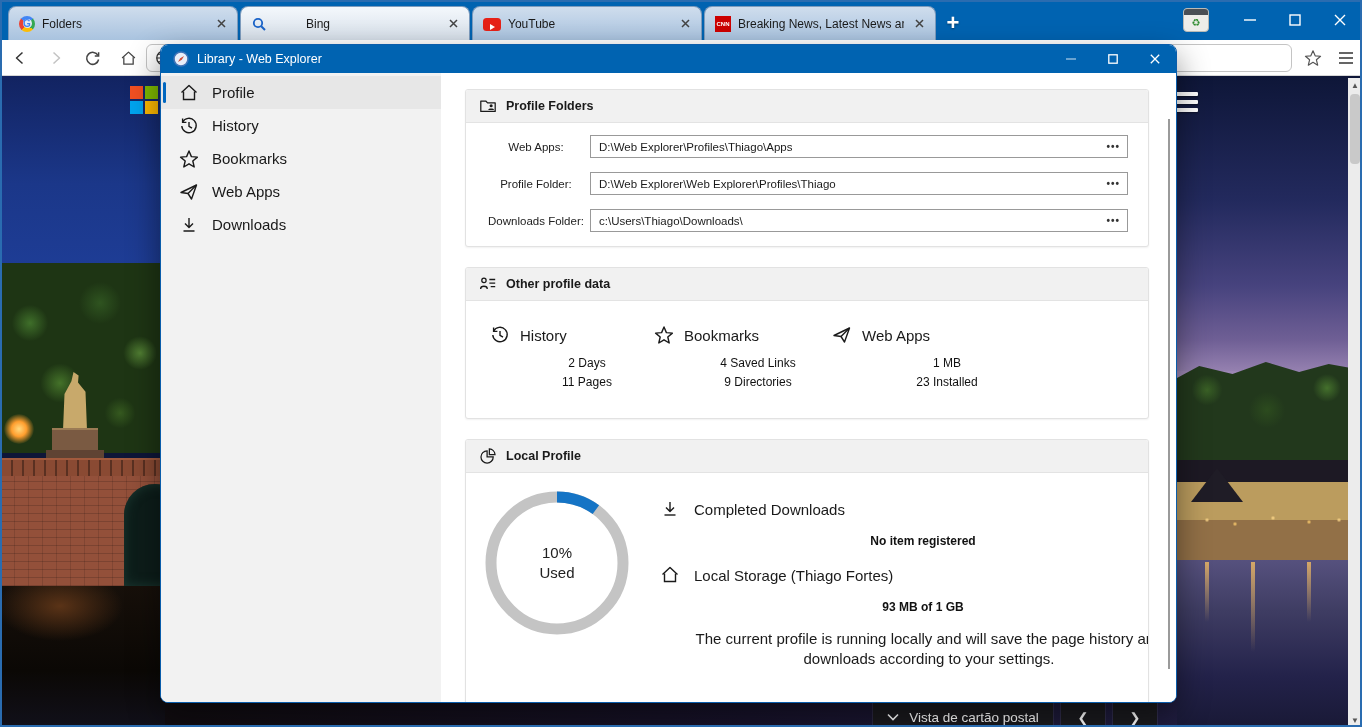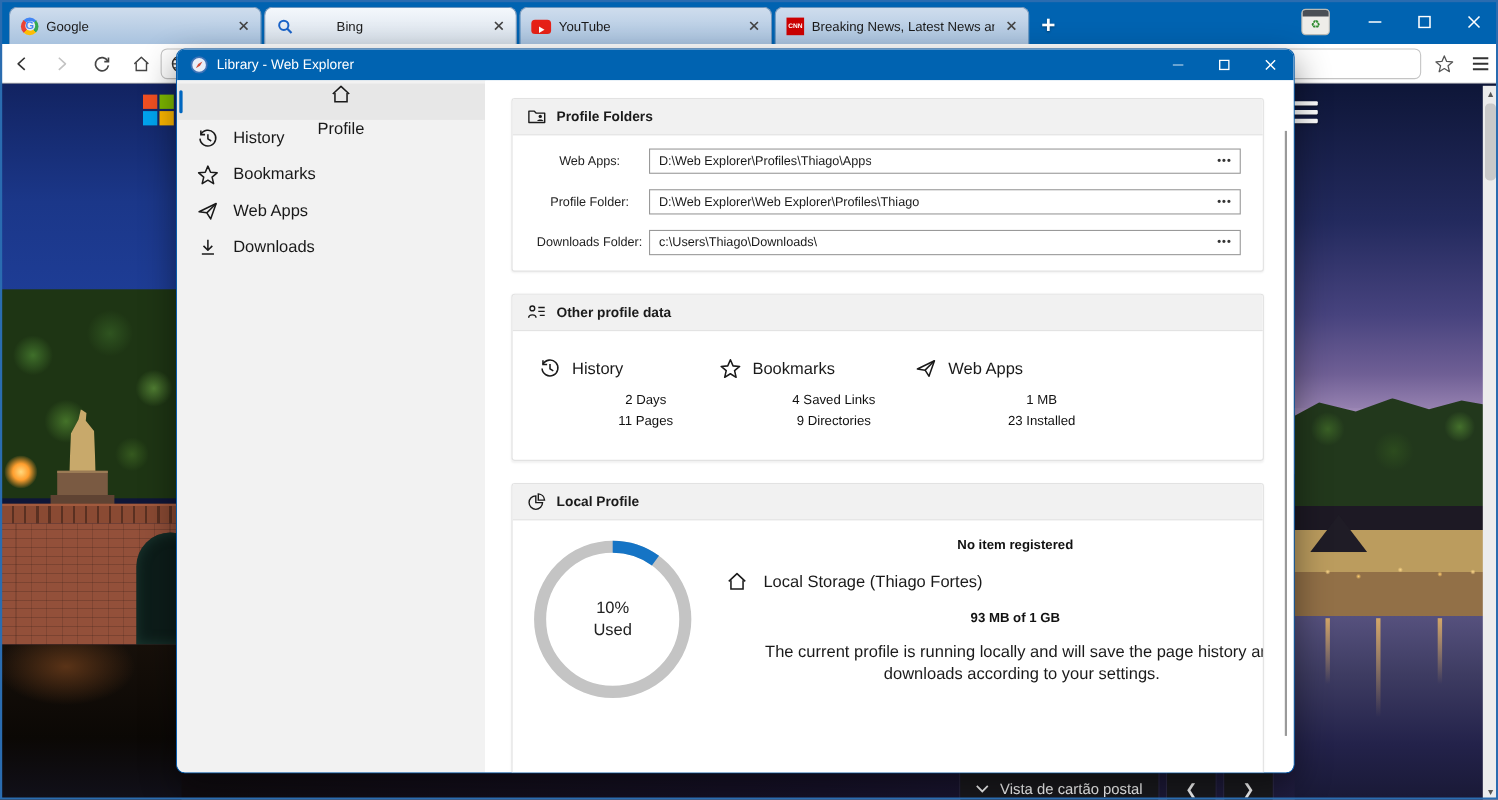--- a/index.html
+++ b/index.html
@@ -94,21 +94,21 @@
   
   .dialog { position:absolute; left:160px; top:44px; width:1017px; height:659px; background:#fff; border-radius:8px; overflow:hidden;
             box-shadow:0 12px 32px rgba(0,0,0,.45); border:1px solid #0a5dab; z-index:20; }
   .dlg-titlebar { height:28px; background:#0063b1; display:flex; align-items:center; padding-left:12px; gap:8px; }
   .dlg-title { color:#fff; font-size:12.5px; flex:1; }
   .dlg-controls { display:flex; height:28px; }
   .dlg-ctl { width:42px; height:28px; display:flex; align-items:center; justify-content:center; }
   .dlg-body { display:flex; height:631px; }
   .sidebar { width:280px; background:#f2f2f2; padding-top:3px; flex:none; }
   .side-item { height:33px; display:flex; align-items:center; padding-left:18px; gap:13px; position:relative; font-size:15px; color:#191919; }
-  .side-item.selected { background:#e7e7e7;flex-direction:column; }
+  .side-item.selected { background:#e7e7e7; }
   .side-item.selected::before { content:""; position:absolute; left:2px; top:6px; bottom:6px; width:3px; background:#0067c0; border-radius:2px; }
   .side-icon { width:20px; height:20px; flex:none; display:flex; align-items:center; justify-content:center; }
   .main { flex:1; background:#fff; padding:16px 27px 0 24px; position:relative; overflow:hidden;text-align:center; }
   .dlg-scrollthumb { position:absolute; right:6px; top:46px; width:2px; height:550px; background:#9a9a9a; z-index:5; }
   .card { border:1px solid #e2e2e2; border-radius:3px; background:#fff; margin-bottom:20px; box-shadow:0 1px 2px rgba(0,0,0,.06); overflow:hidden; }
   .card-header { height:33px; background:#f1f1f1; border-bottom:1px solid #e3e3e3; display:flex; align-items:center; padding-left:13px; gap:9px; }
   .card-title { font-size:12.5px; font-weight:bold; color:#1a1a1a; }
   .card-icon { width:18px; height:18px; display:flex; align-items:center; justify-content:center; }
 
   
@@ -142,21 +142,21 @@
 </head>
 <body>
 
 <div class="window">
 
   <div class="tab-bar">
     <div class="tab">
       <span class="favicon fav-google">
           <span class="fav-google-letter">G</span>
         </span>
-      <span class="tab-label">Google</span>
+      <span class="tab-label">Folders</span>
       <span class="tab-close">
           <svg width="9" height="9" viewBox="0 0 9 9">
             <path d="M1 1 L8 8 M8 1 L1 8" stroke="#444" stroke-width="1.5"></path>
           </svg>
         </span>
     </div>
     <div class="tab active">
       <span class="favicon">
           <svg width="16" height="16" viewBox="0 0 16 16">
             <circle cx="7" cy="7" r="4.2" fill="none" stroke="#1a63c8" stroke-width="1.8"></circle>
@@ -505,20 +505,29 @@
               <svg width="146" height="146" viewBox="0 0 146 146">
                 <circle cx="73" cy="73" r="66" fill="none" stroke="#c4c4c4" stroke-width="11"></circle>
                 <circle cx="73" cy="73" r="66" fill="none" stroke="#1574c5" stroke-width="11" stroke-dasharray="41.5 373.2" transform="rotate(-90 73 73)"></circle>
               </svg>
               <div class="donut-label">
                 <span>10%</span>
                 <span>Used</span>
               </div>
             </div>
             <div class="lp-right">
+              <div class="lp-row lp-row1">
+                <span class="lp-icon">
+                    <svg width="20" height="20" viewBox="0 0 20 20">
+                      <path d="M10 3 V12 M6 8.5 L10 12.5 L14 8.5" fill="none" stroke="#1a1a1a" stroke-width="1.4" stroke-linejoin="round"></path>
+                      <path d="M4.5 16 H15.5" stroke="#1a1a1a" stroke-width="1.4"></path>
+                    </svg>
+                  </span>
+                <span>Completed Downloads</span>
+              </div>
               <div class="lp-small">No item registered</div>
               <div class="lp-row lp-row2">
                 <span class="lp-icon">
                     <svg width="20" height="20" viewBox="0 0 20 20">
                       <path d="M2.5 9.5 L10 2.5 L17.5 9.5" fill="none" stroke="#1a1a1a" stroke-width="1.4" stroke-linejoin="round"></path>
                       <path d="M4.5 8.5 V16.5 H15.5 V8.5" fill="none" stroke="#1a1a1a" stroke-width="1.4"></path>
                     </svg>
                   </span>
                 <span>Local Storage (Thiago Fortes)</span>
               </div>

